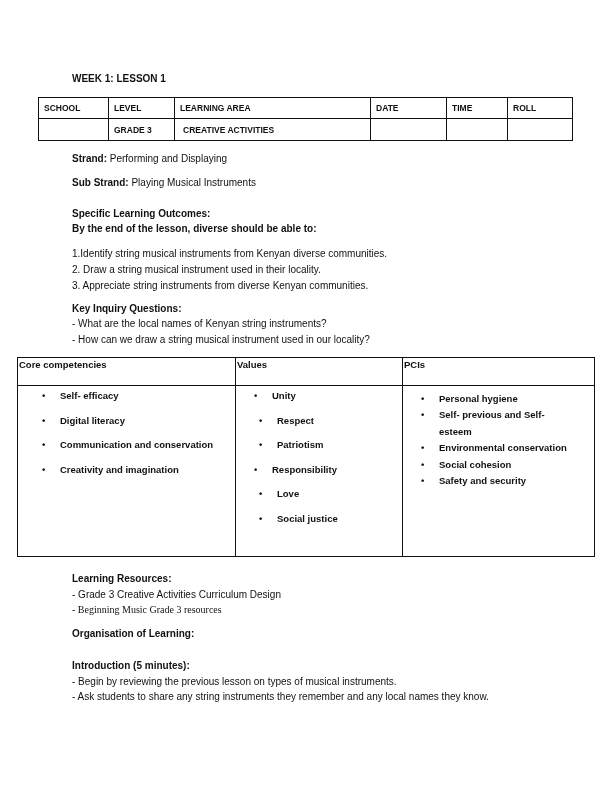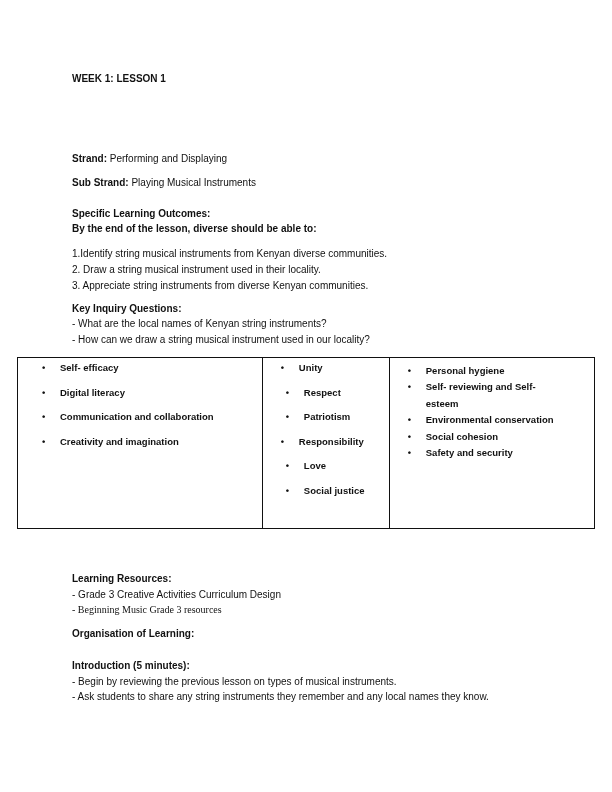--- a/index.html
+++ b/index.html
@@ -18,20 +18,36 @@
   ul.blist li { position: relative; white-space: nowrap; }
   ul.blist li::before { content: "\2022"; position: absolute; left: -18px; }
 </style>
 </head>
 <body>
 
 <div class="line b" style="top:73px;">WEEK 1: LESSON 1</div>
 
 <table class="hdr">
   <tbody>
+      <tr>
+    <td style="width:64px">SCHOOL</td>
+    <td style="width:60px">LEVEL</td>
+    <td style="width:190px">LEARNING AREA</td>
+    <td style="width:70px">DATE</td>
+    <td style="width:55px">TIME</td>
+    <td>ROLL</td>
+  </tr>
+  <tr>
+    <td></td>
+    <td>GRADE 3</td>
+    <td style="padding-left:8px">CREATIVE ACTIVITIES</td>
+    <td></td>
+    <td></td>
+    <td></td>
+  </tr>
 </tbody>
   </table>
 
 <div class="line" style="top:153px;">
   <span class="b">Strand:</span><span> Performing and Displaying</span>
 </div>
 <div class="line" style="top:177px;">
   <span class="b">Sub Strand:</span><span> Playing Musical Instruments</span>
 </div>
 
@@ -40,43 +56,48 @@
 <div class="line" style="top:248px;">1.Identify string musical instruments from Kenyan diverse communities.</div>
 <div class="line" style="top:264px;">2. Draw a string musical instrument used in their locality.</div>
 <div class="line" style="top:280px;">3. Appreciate string instruments from diverse Kenyan communities.</div>
 
 <div class="line b" style="top:303px;">Key Inquiry Questions:</div>
 <div class="line" style="top:318px;">- What are the local names of Kenyan string instruments?</div>
 <div class="line" style="top:334px;">- How can we draw a string musical instrument used in our locality?</div>
 
 <table class="comp">
   <tbody>
+      <tr class="head">
+    <td style="width:216px">Core competencies</td>
+    <td style="width:165px">Values</td>
+    <td>PCIs</td>
+  </tr>
   <tr class="body">
     <td>
       <ul class="blist" style="padding:4px 0 0 42px;">
         <li style="height:24.5px">Self- efficacy</li>
         <li style="height:24.5px">Digital literacy</li>
-        <li style="height:24.5px">Communication and collaboration</li>
+        <li style="height:24.5px">Communication and conservation</li>
         <li style="height:24.5px">Creativity and imagination</li>
       </ul>
     </td>
     <td>
       <ul class="blist" style="padding:4px 0 0 36px;">
         <li style="height:24.5px">Unity</li>
         <li style="height:24.5px; left:5px">Respect</li>
         <li style="height:24.5px; left:5px">Patriotism</li>
         <li style="height:24.5px; left:0">Responsibility</li>
         <li style="height:24.5px; left:5px">Love</li>
         <li style="height:24.5px; left:5px">Social justice</li>
       </ul>
     </td>
     <td>
       <ul class="blist" style="padding:5px 0 0 36px; line-height:16.4px;">
         <li>Personal hygiene</li>
-        <li>Self- reviewing and Self-</li>
+        <li>Self- previous and Self-</li>
         <li class="nob" style="list-style:none">esteem</li>
         <li>Environmental conservation</li>
         <li>Social cohesion</li>
         <li>Safety and security</li>
       </ul>
     </td>
   </tr>
 </tbody>
   </table>
 <style>ul.blist li.nob::before { content: ""; }</style>

